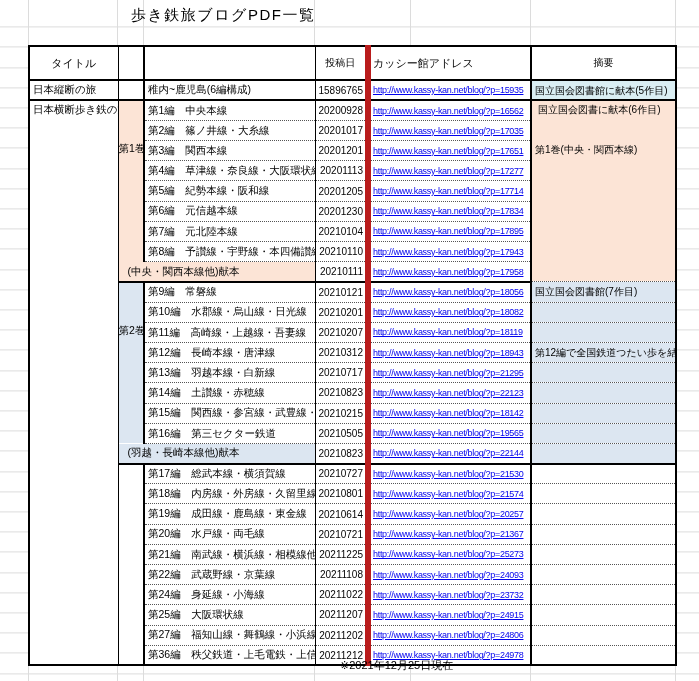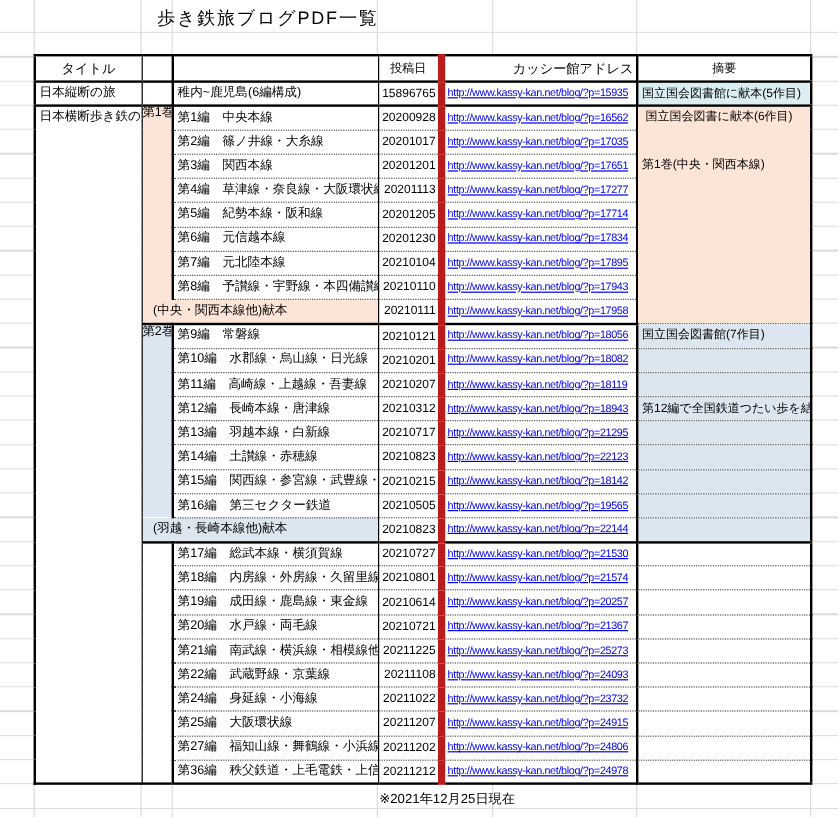--- a/index.html
+++ b/index.html
@@ -16,29 +16,29 @@
       transparent 0px,transparent 19.2px,#dcdcdc 19.2px,#dcdcdc 20.2px);
     background-position:0 7.4px;
   }
   .vline{position:absolute;top:0;bottom:0;width:1px;background:#dcdcdc;z-index:0}
 
   #sheet-title{
     position:absolute;left:131px;top:6px;z-index:2;
     font-size:15px;letter-spacing:1.5px;white-space:nowrap;
   }
   #footer-note{
-    position:absolute;left:316px;top:658px;z-index:2;font-size:11px;white-space:nowrap;
+    position:absolute;left:316px;top:658px;z-index:2;font-size:11px;white-space:nowrap;padding-left:24px;
   }
 
   table{
     position:absolute;left:28px;top:45px;z-index:1;
     width:647px;table-layout:fixed;border-collapse:collapse;
     border:2px solid #000;background:#fff;
   }
-  thead tr{height:22px}
+  thead tr{height:34px}
   tbody tr{height:20.2px}
   th{
     border:1px solid #000;border-top:2px solid #000;border-bottom:2px solid #000;
     font-size:11px;font-weight:normal;background:#fff;text-align:center;padding:0;
     white-space:nowrap;overflow:hidden;
   }
   td{
     padding:0 3px;font-size:10.5px;background:#fff;
     white-space:nowrap;overflow:hidden;line-height:1.1;
   }
@@ -46,21 +46,21 @@
   .c-title{border-right:1px solid #000}
   .c-vol{border-right:2px solid #000;padding:0;text-align:center}
   .c-date{border-left:1px solid #000;border-right:6px solid #b91c1c;text-align:right;font-size:10px;padding:0 2px}
   .c-url{border-right:2px solid #000;padding:0 2px}
   .c-sum{border-left:2px solid #000;font-size:10px}
   
   td.c-line,td.c-date,td.c-url,td.c-sum{border-bottom:1px dotted #555}
   tr.thick td{border-bottom:2px solid #000}
   
   .top{vertical-align:top;padding-top:3px}
-  .vol-label{vertical-align:top;font-size:10.5px}
+  .vol-label{vertical-align:top;padding-top:42px;font-size:10.5px}
   .kenpon{padding-left:9px}
   .rel{position:relative;vertical-align:top}
   .sum-line1{padding:3px 3px 0 3px}
   .sum-line2{position:absolute;top:43px;left:3px}
   
   .peach{background:var(--peach)}
   .blue{background:var(--blue)}
   .cyan{background:var(--cyan)}
   a{color:var(--link);text-decoration:underline;font-size:9px;letter-spacing:-0.3px}
 </style>
@@ -86,21 +86,21 @@
     <col style="width:53px">
       <col style="width:163px">
       <col style="width:145px">
   </colgroup>
   <thead>
     <tr>
       <th class="c-title">タイトル</th>
       <th class="c-vol"></th>
       <th class="c-line"></th>
       <th class="c-date" style="text-align:center">投稿日</th>
-      <th class="c-url" style="text-align:right">カッシー館アドレス</th>
+      <th class="c-url" style="text-align:left">カッシー館アドレス</th>
       <th class="c-sum" style="text-align:center">摘要</th>
     </tr>
   </thead>
   <tbody id="tbody">
       <tr class="thick">
         <td class="c-title">日本縦断の旅</td>
         <td class="c-vol"></td>
         <td class="c-line">稚内~鹿児島(6編構成)</td>
         <td class="c-date">15896765</td>
         <td class="c-url"><a href="#">http://www.kassy-kan.net/blog/?p=15935</a></td>

